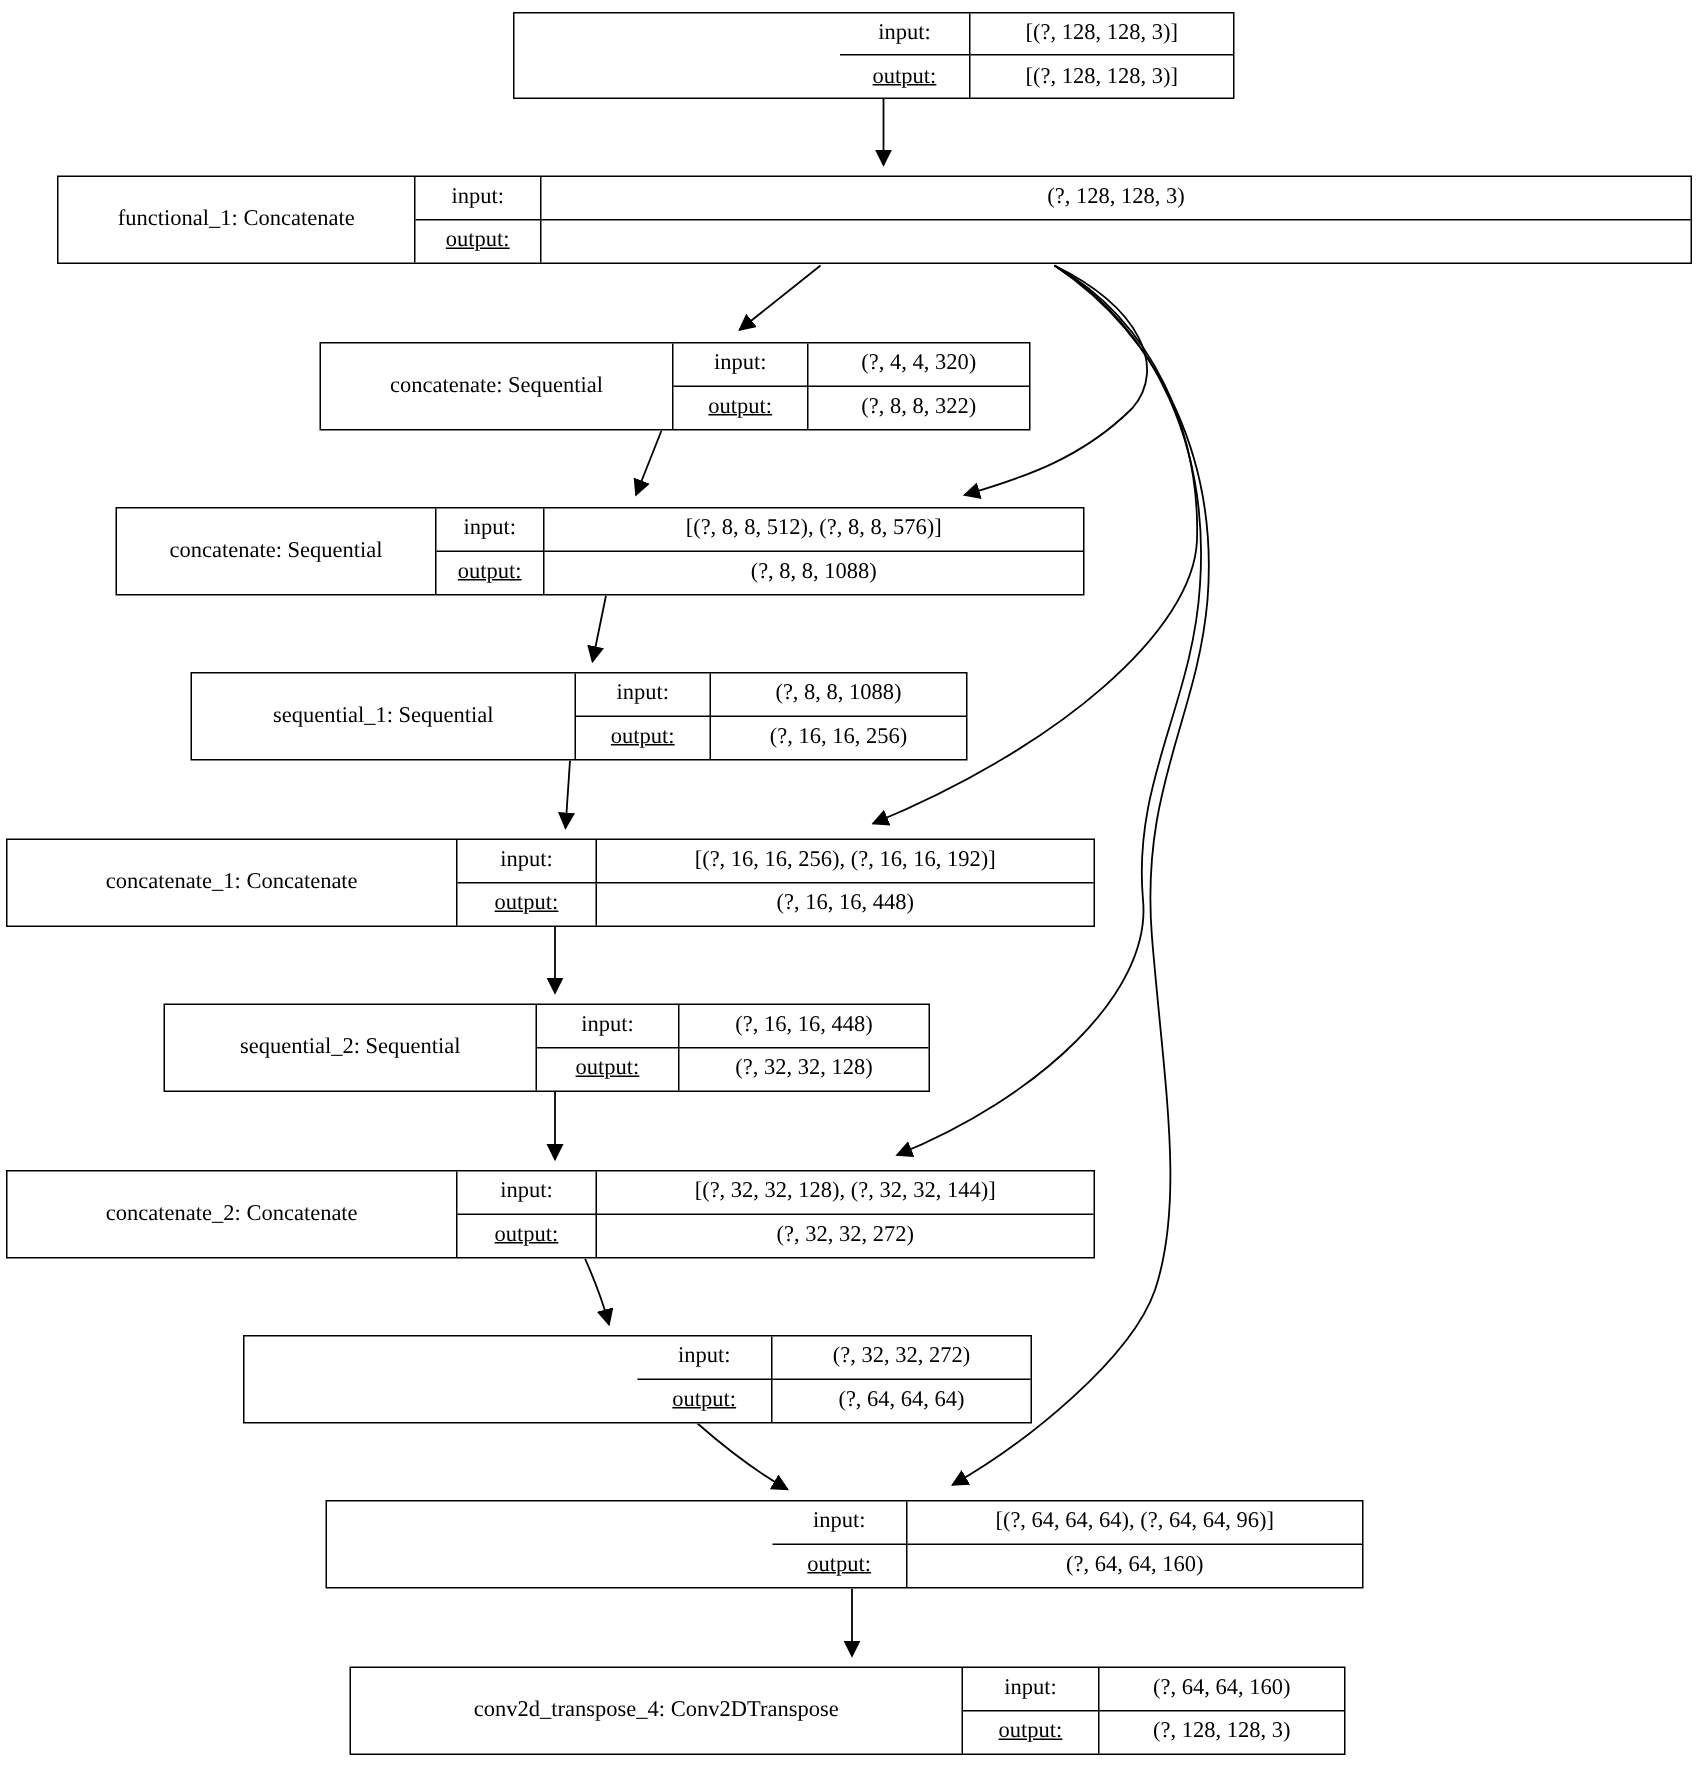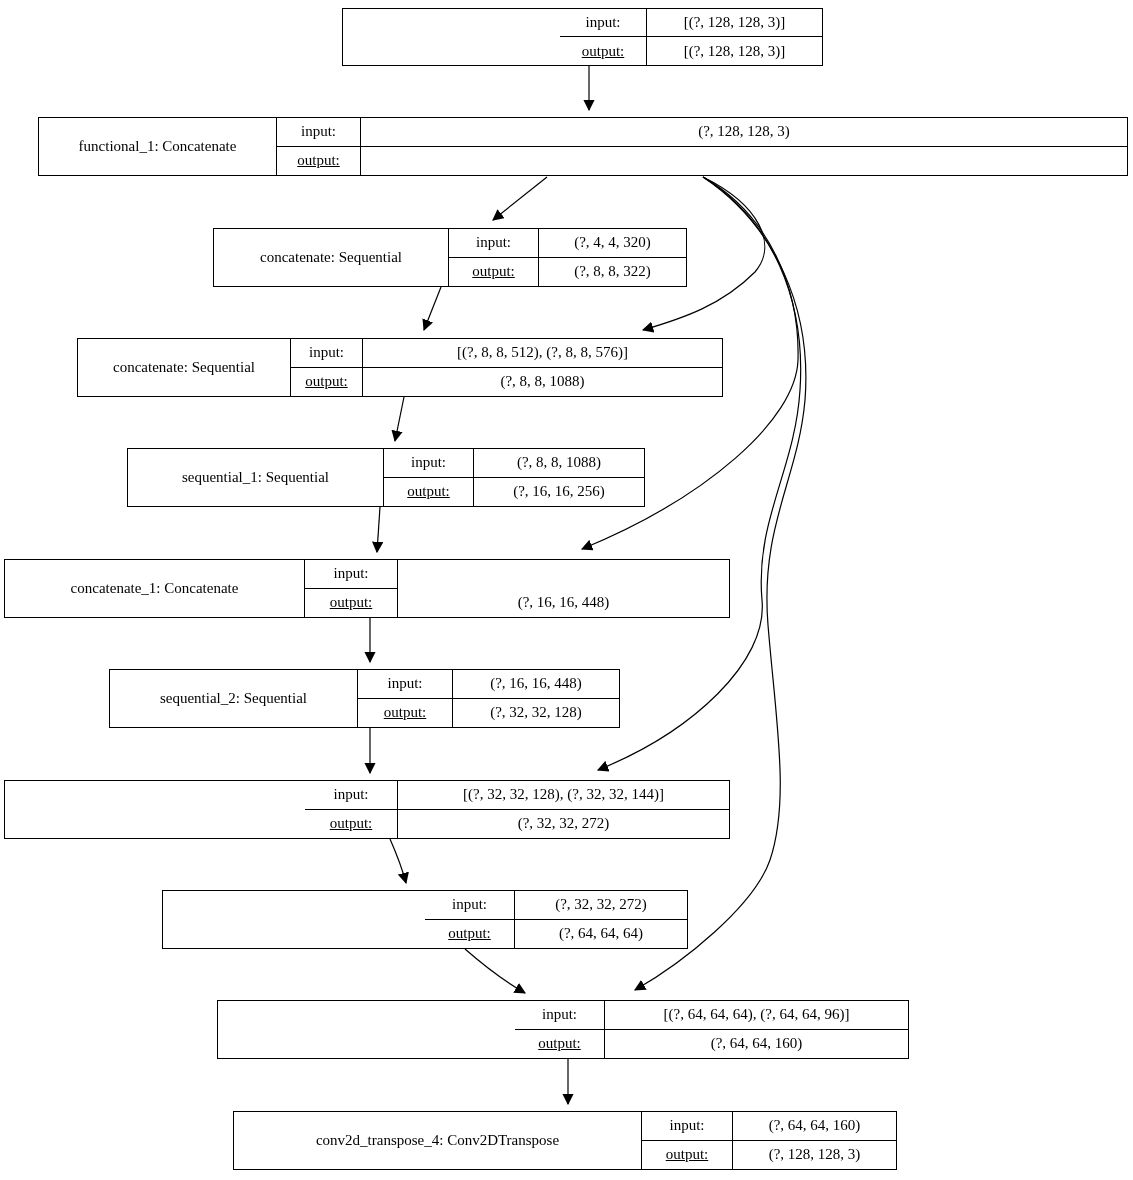--- a/index.html
+++ b/index.html
@@ -104,33 +104,35 @@
     <div class="lbl">sequential_1: Sequential</div>
     <div class="key">input:</div>
     <div class="val">(?, 8, 8, 1088)</div>
     <div class="key key2">output:</div>
     <div class="val val2">(?, 16, 16, 256)</div>
   </div>
 
   <div class="node" style="left:4px;top:559px;width:726px;height:59px;grid-template-columns:300px 93px 1fr;">
     <div class="lbl">concatenate_1: Concatenate</div>
     <div class="key">input:</div>
+    <div class="val">[(?, 16, 16, 256), (?, 16, 16, 192)]</div>
     <div class="key key2">output:</div>
     <div class="val val2">(?, 16, 16, 448)</div>
   </div>
 
   <div class="node" style="left:109px;top:669px;width:511px;height:59px;grid-template-columns:248px 95px 1fr;">
     <div class="lbl">sequential_2: Sequential</div>
     <div class="key">input:</div>
     <div class="val">(?, 16, 16, 448)</div>
     <div class="key key2">output:</div>
     <div class="val val2">(?, 32, 32, 128)</div>
   </div>
 
   <div class="node" style="left:4px;top:780px;width:726px;height:59px;grid-template-columns:300px 93px 1fr;">
+    <div class="lbl">concatenate_2: Concatenate</div>
     <div class="key">input:</div>
     <div class="val">[(?, 32, 32, 128), (?, 32, 32, 144)]</div>
     <div class="key key2">output:</div>
     <div class="val val2">(?, 32, 32, 272)</div>
   </div>
 
   <div class="node" style="left:162px;top:890px;width:526px;height:59px;grid-template-columns:262px 90px 1fr;">
     <div class="key">input:</div>
     <div class="val">(?, 32, 32, 272)</div>
     <div class="key key2">output:</div>

